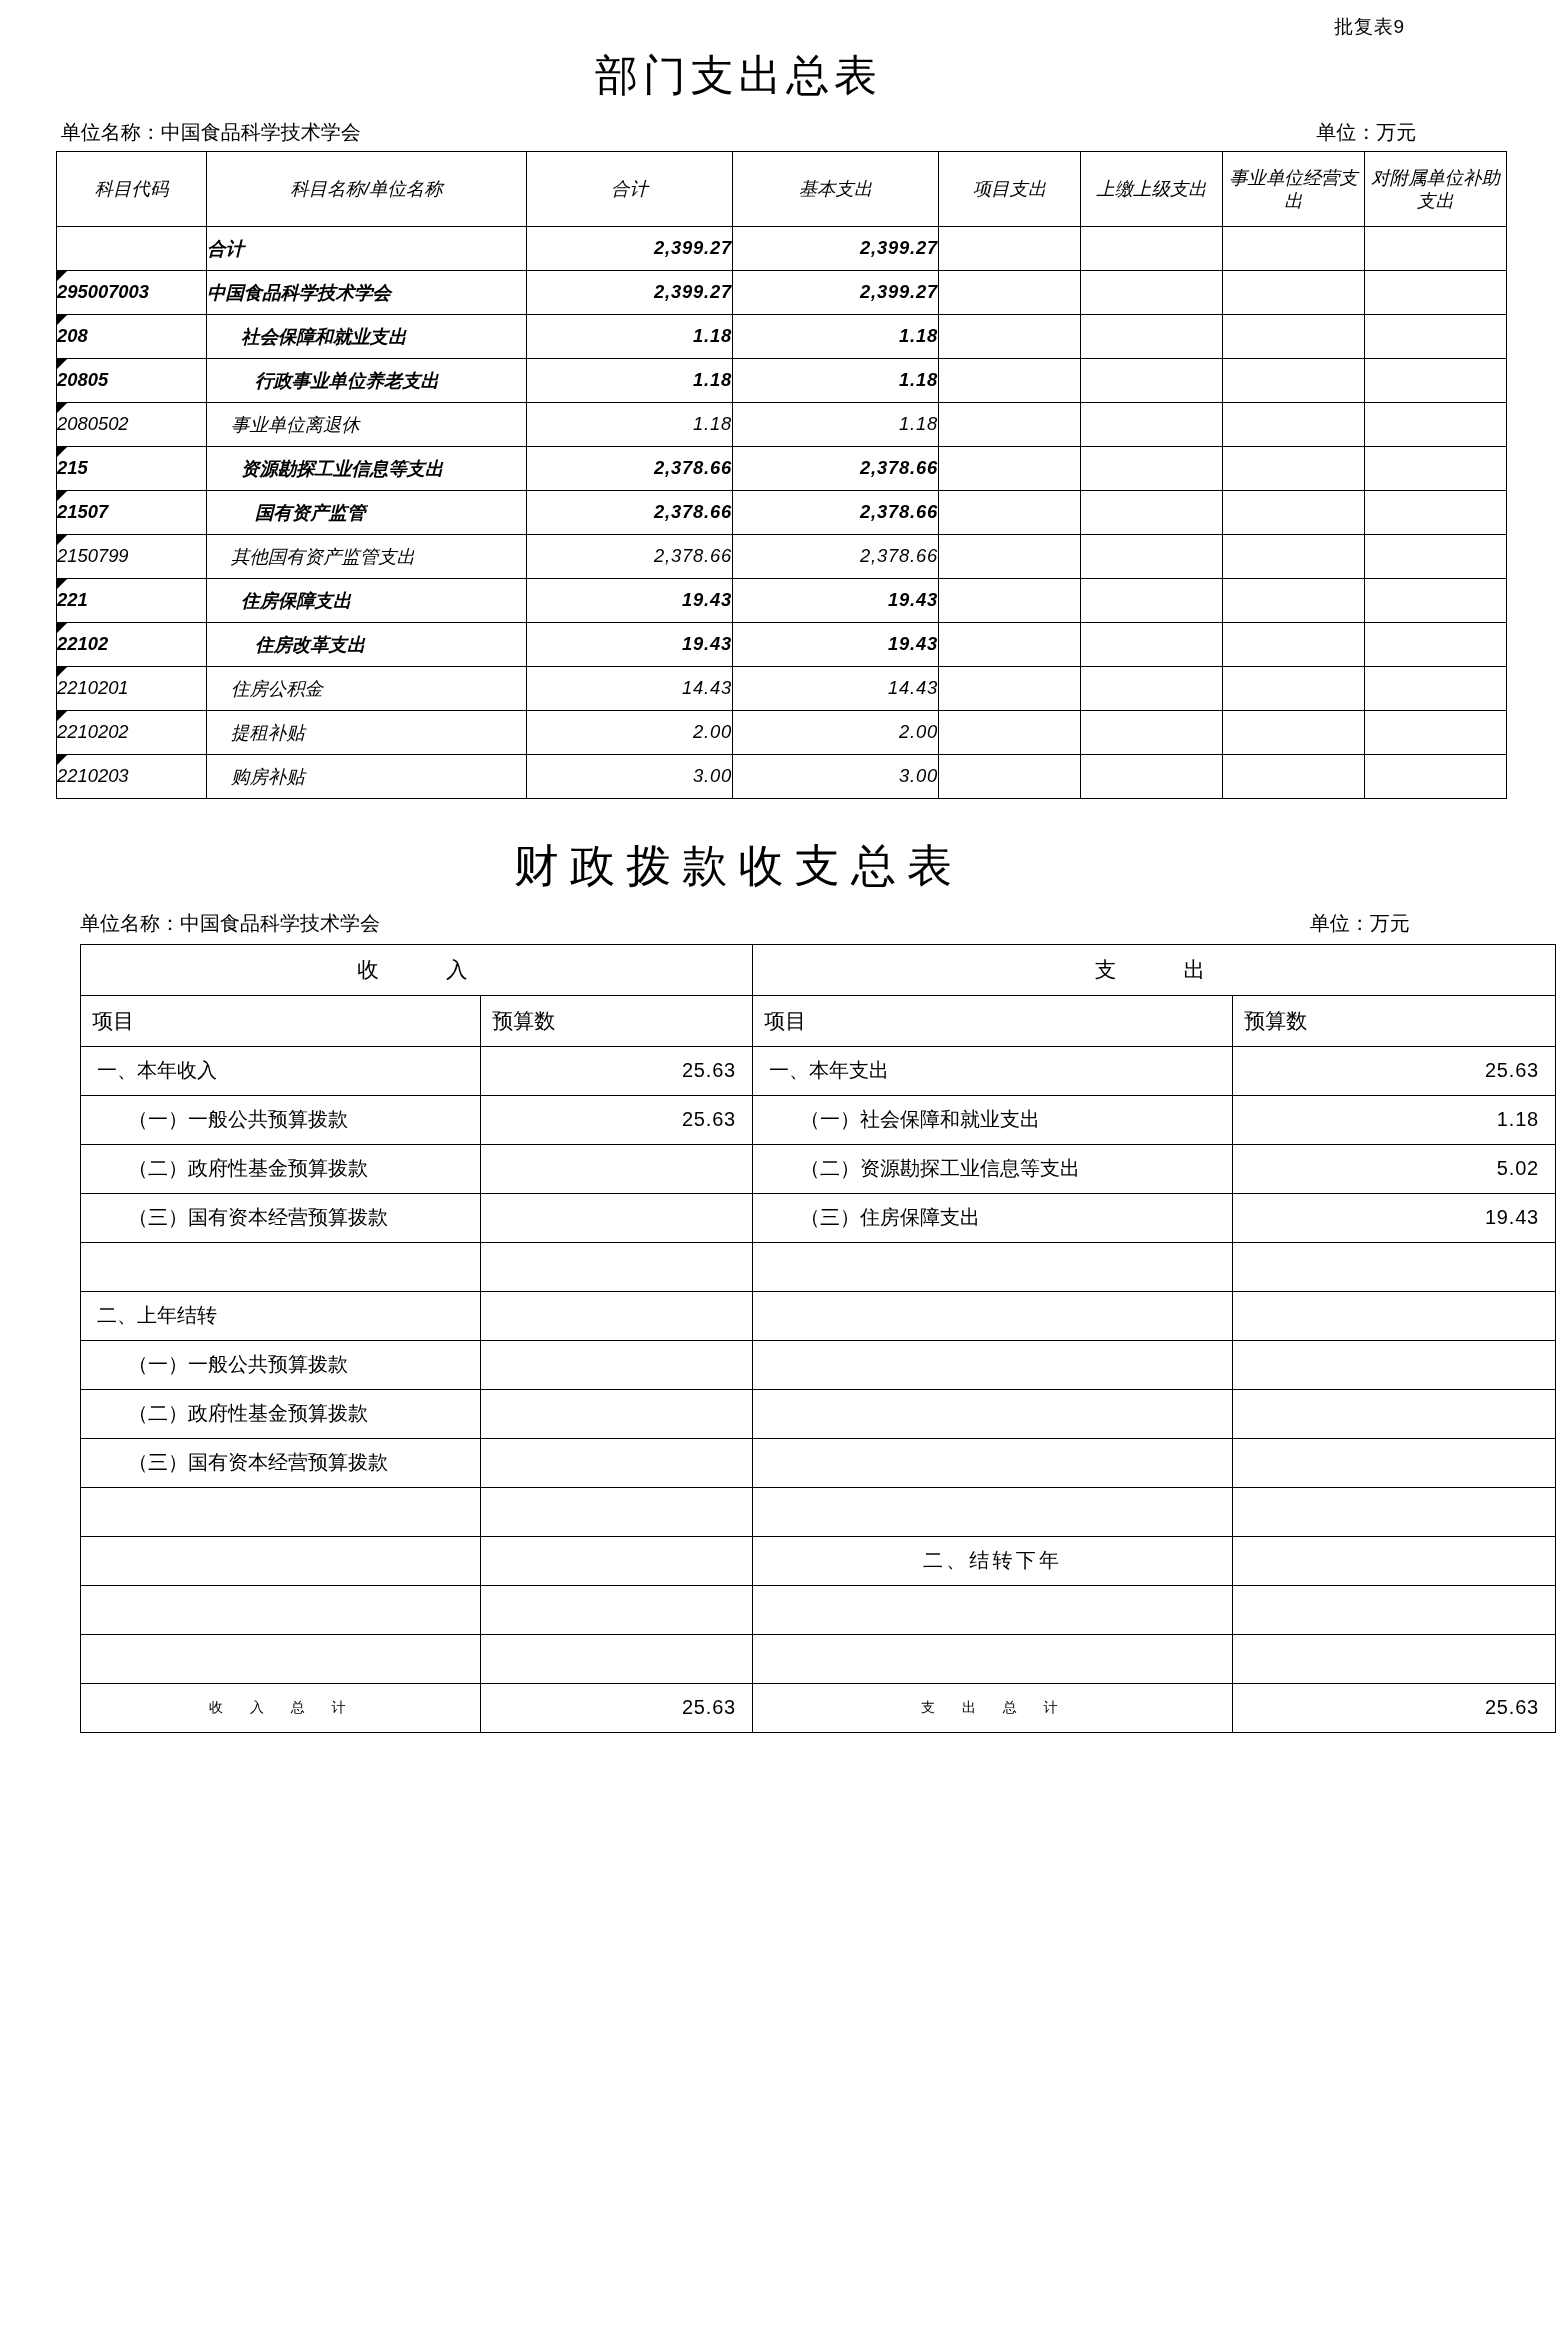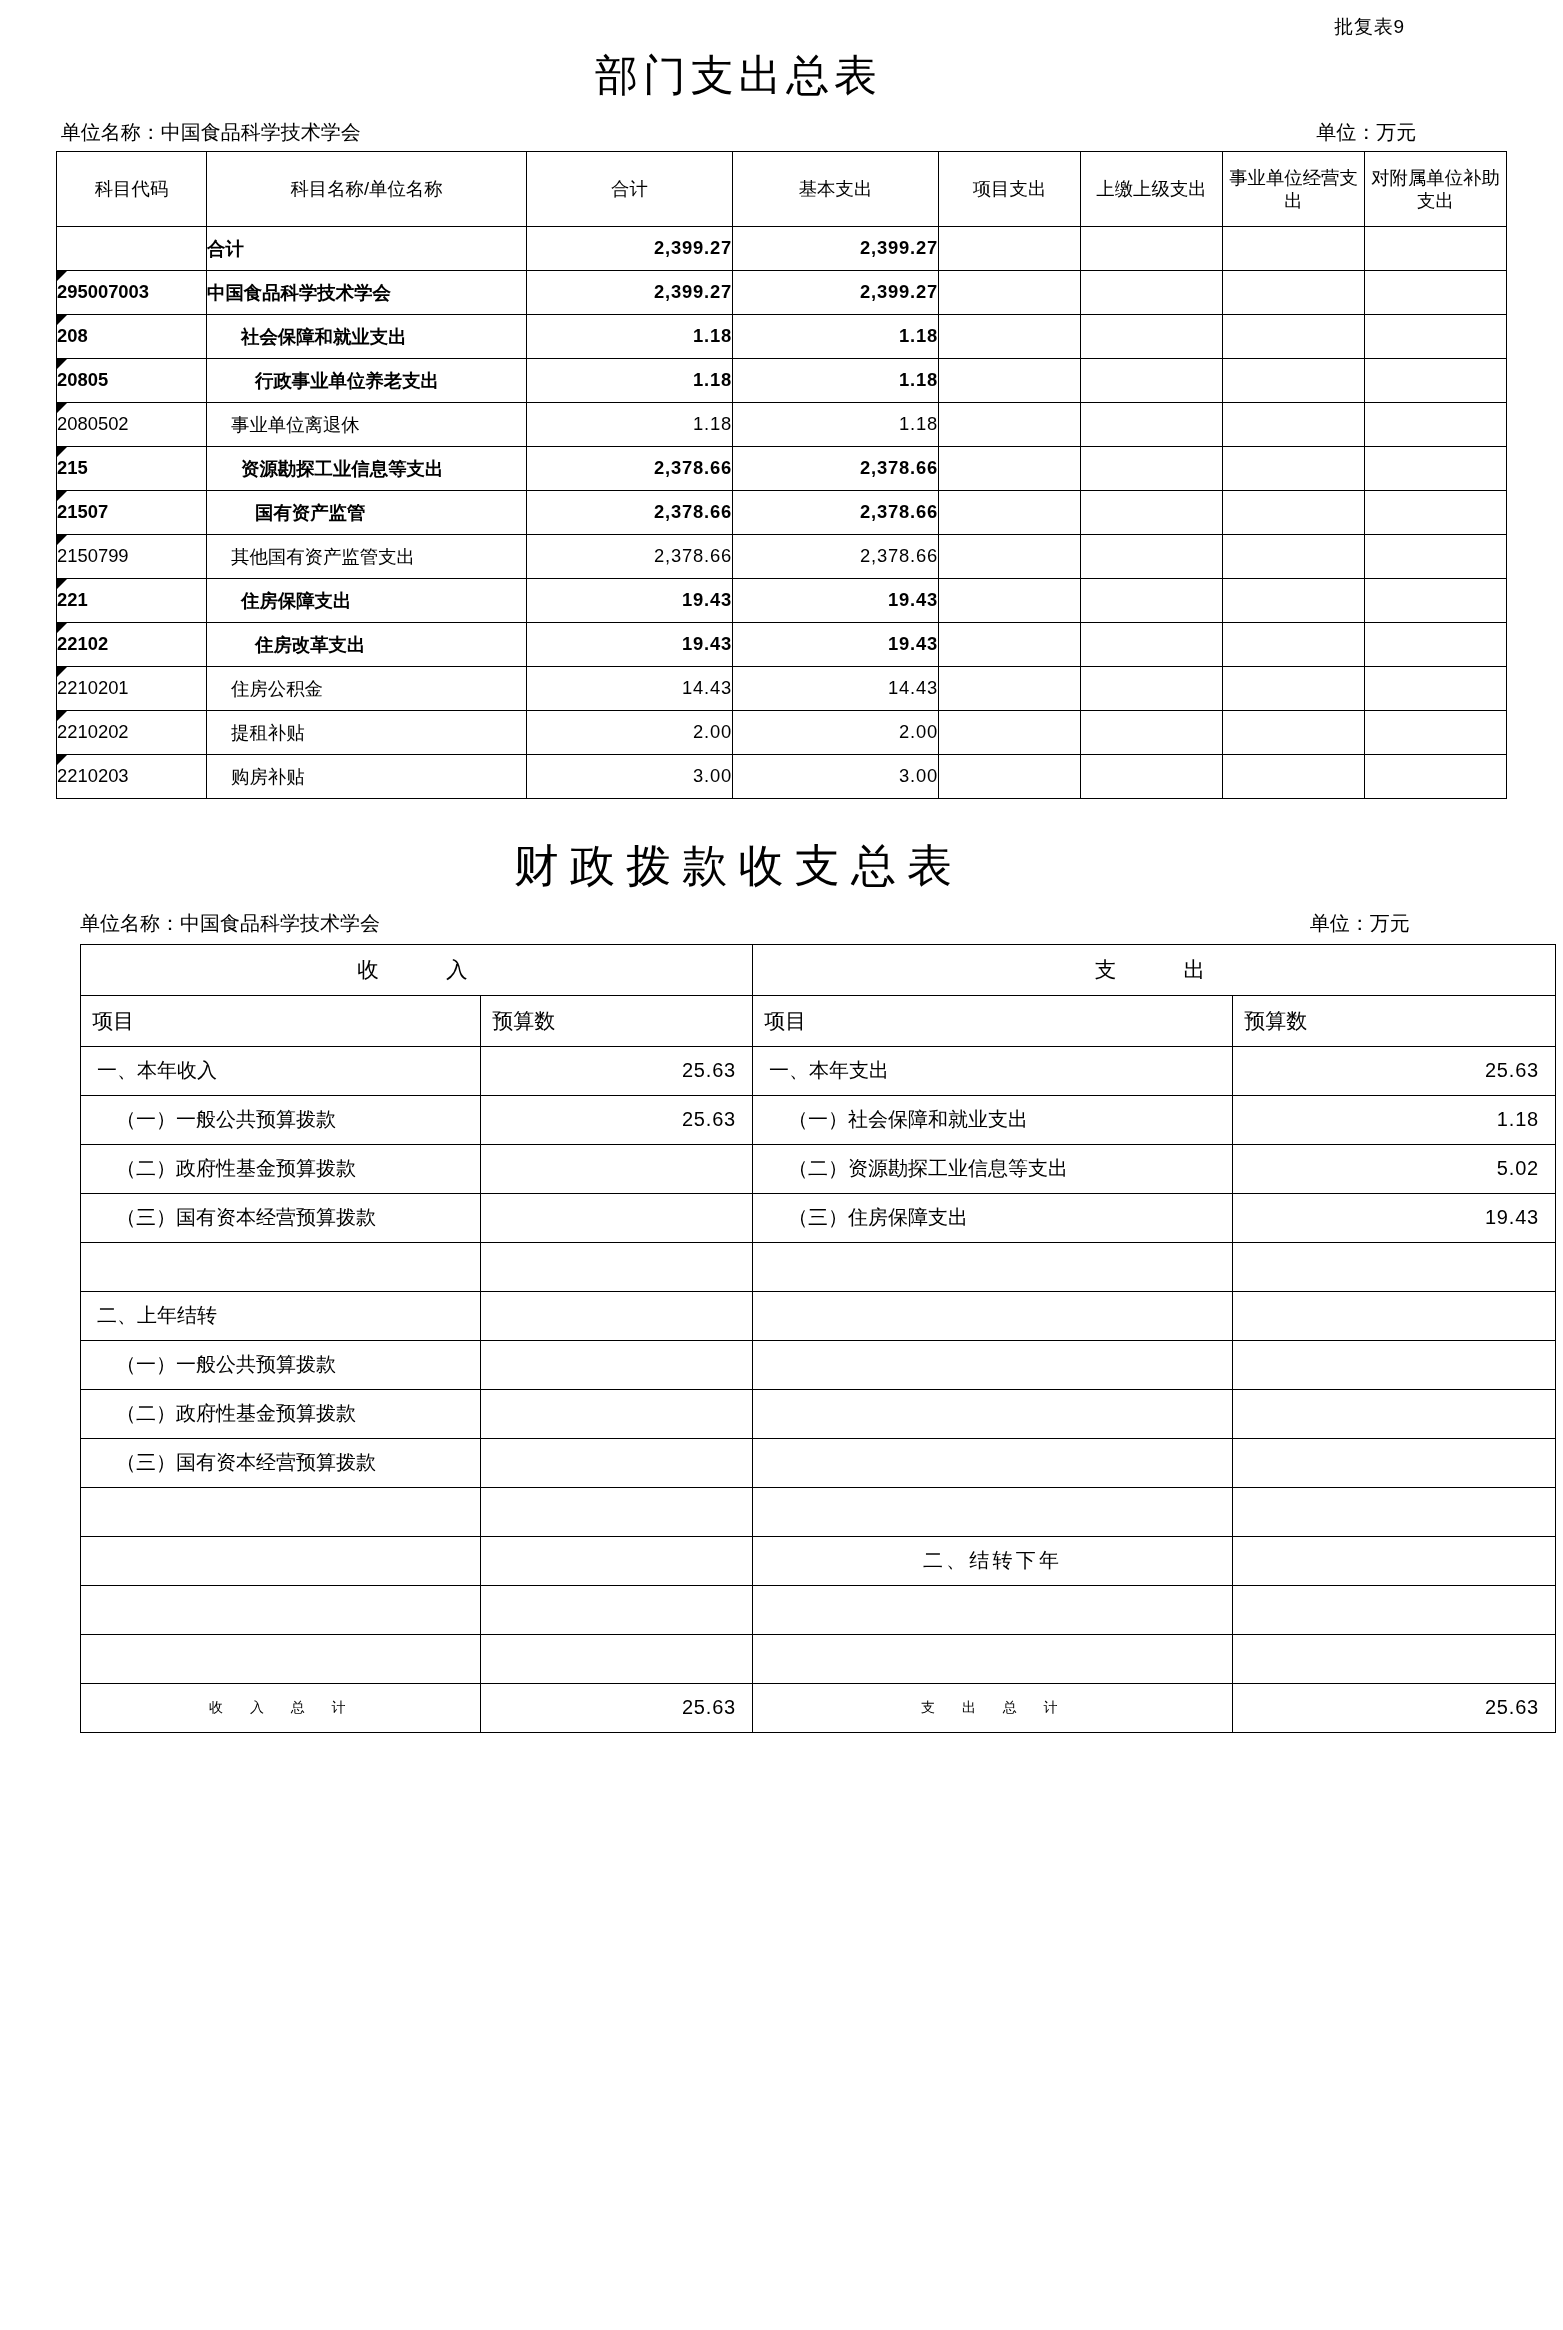--- a/index.html
+++ b/index.html
@@ -44,20 +44,21 @@
     margin: 0 4.8px 4.8px 4.8px;
     font-family: "Liberation Sans", sans-serif;
   }
   .meta-row .unit-name { }
   .meta-row .unit-measure { }
 
   table.grid {
     border-collapse: collapse;
     width: 100%;
     table-layout: fixed;
+    font-style: italic;
   }
   table.grid th, table.grid td {
     border: 0.8px solid #000000;
     font-size: 18.4px;
     padding: 0;
     height: 43px;
     vertical-align: middle;
     font-family: "Liberation Sans", sans-serif;
   }
   table.grid thead th {
@@ -123,21 +124,21 @@
     height: 50px;
   }
   table.grid2 .hdr-sub {
     font-size: 21px;
     height: 50px;
   }
   table.grid2 .item {
     text-align: left;
   }
   table.grid2 .item.lvl0 { padding-left: 16px; }
-  table.grid2 .item.lvl1 { padding-left: 35px; }
+  table.grid2 .item.lvl1 { padding-left: 47px; }
   table.grid2 .val {
     text-align: right;
     padding-right: 16px;
     letter-spacing: 0.8px;
   }
   table.grid2 .total-label {
     text-align: center;
     letter-spacing: 6.4px;
     font-size: 14px;
   }

